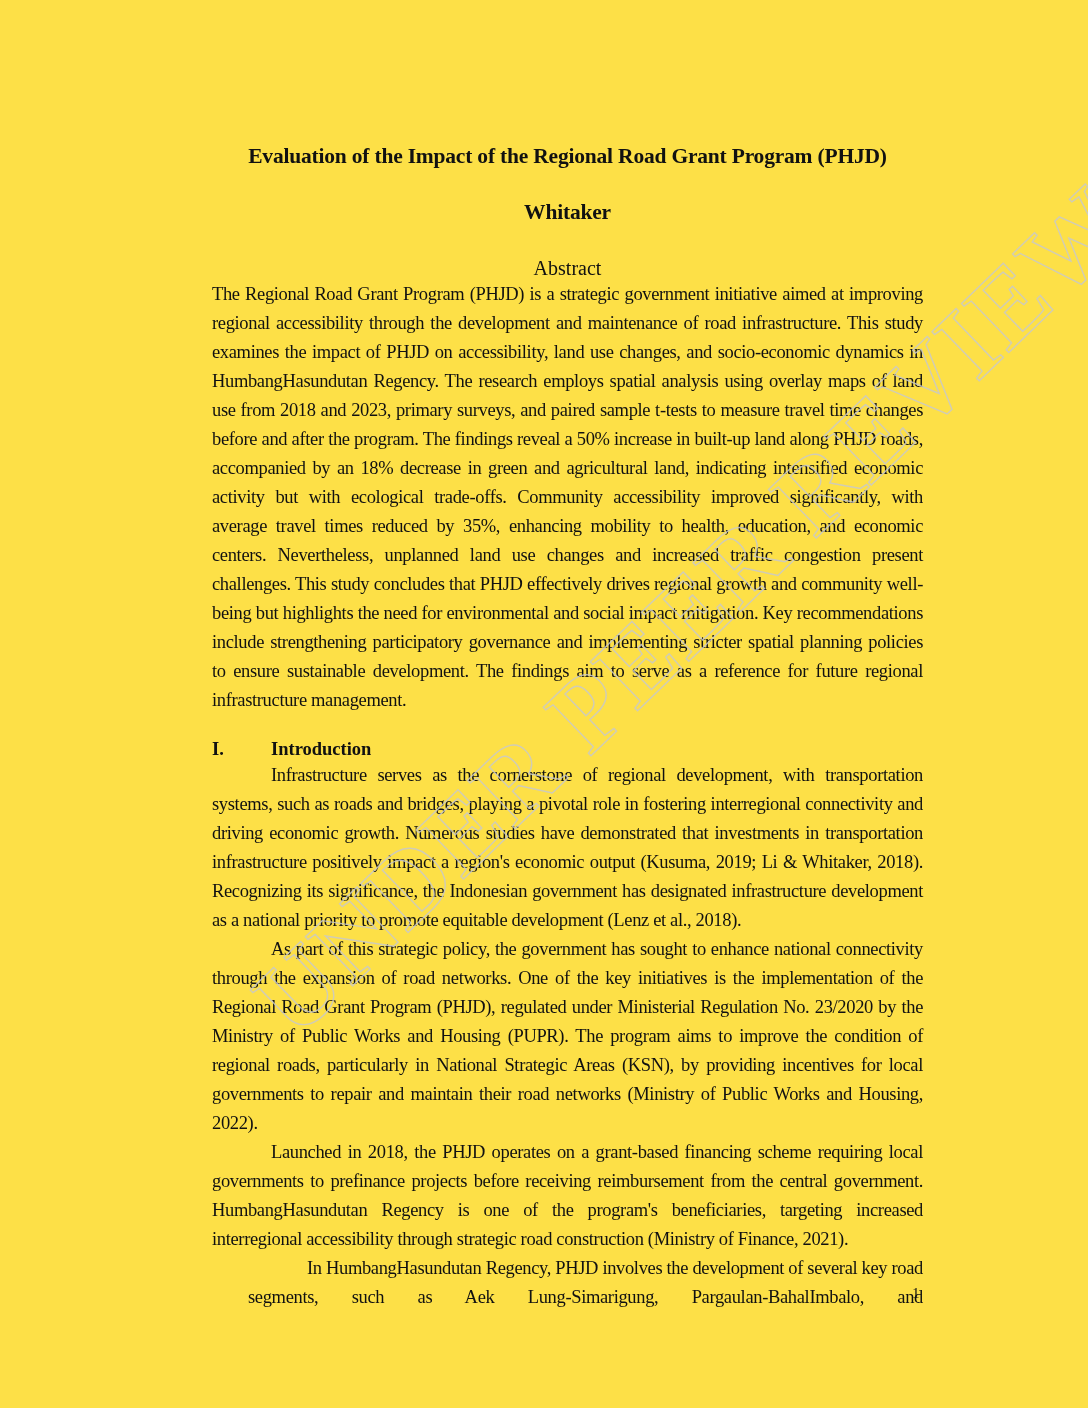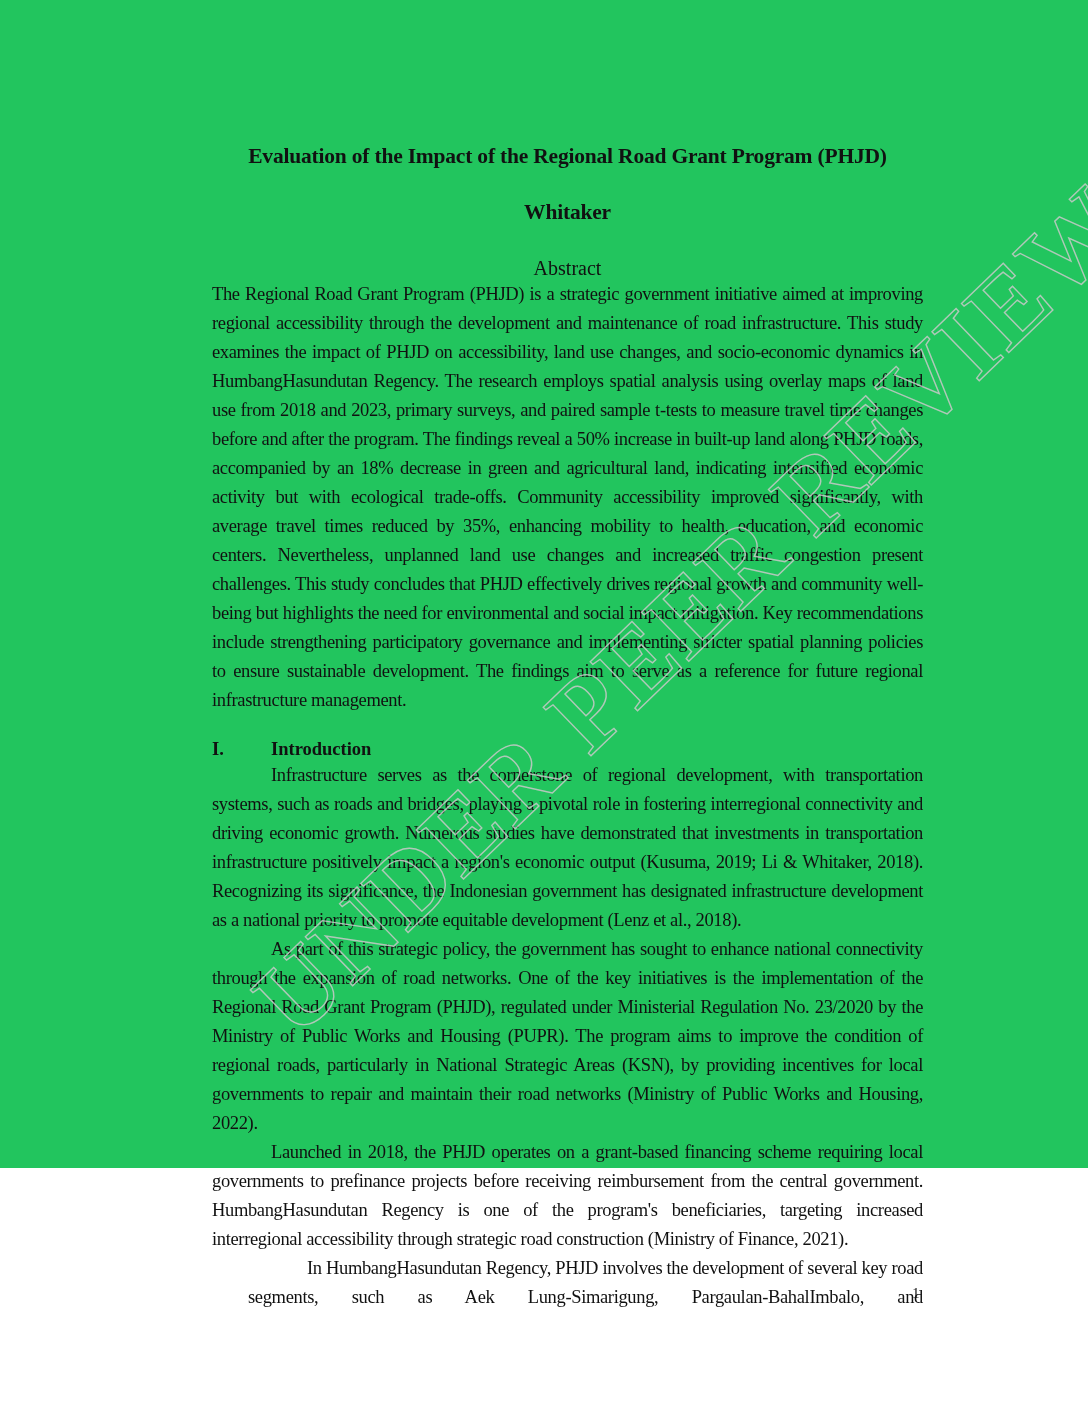--- a/index.html
+++ b/index.html
@@ -12,22 +12,22 @@
       height: 1408px;
       position: relative;
       overflow: hidden;
       font-family: "Liberation Serif", "DejaVu Serif", serif;
       color: #111111;
     }
     .page {
       position: absolute;
       left: 0; top: 0;
       width: 1088px;
-      height: 1168px;
-      background: #22c55e;
+      height: 1408px;
+      background: #fde047;
     }
     .content {
       position: absolute;
       left: 212px;
       top: 142px;
       width: 711px;
       z-index: 1;
     }
     .title {
       font-family: "Liberation Serif", serif;

